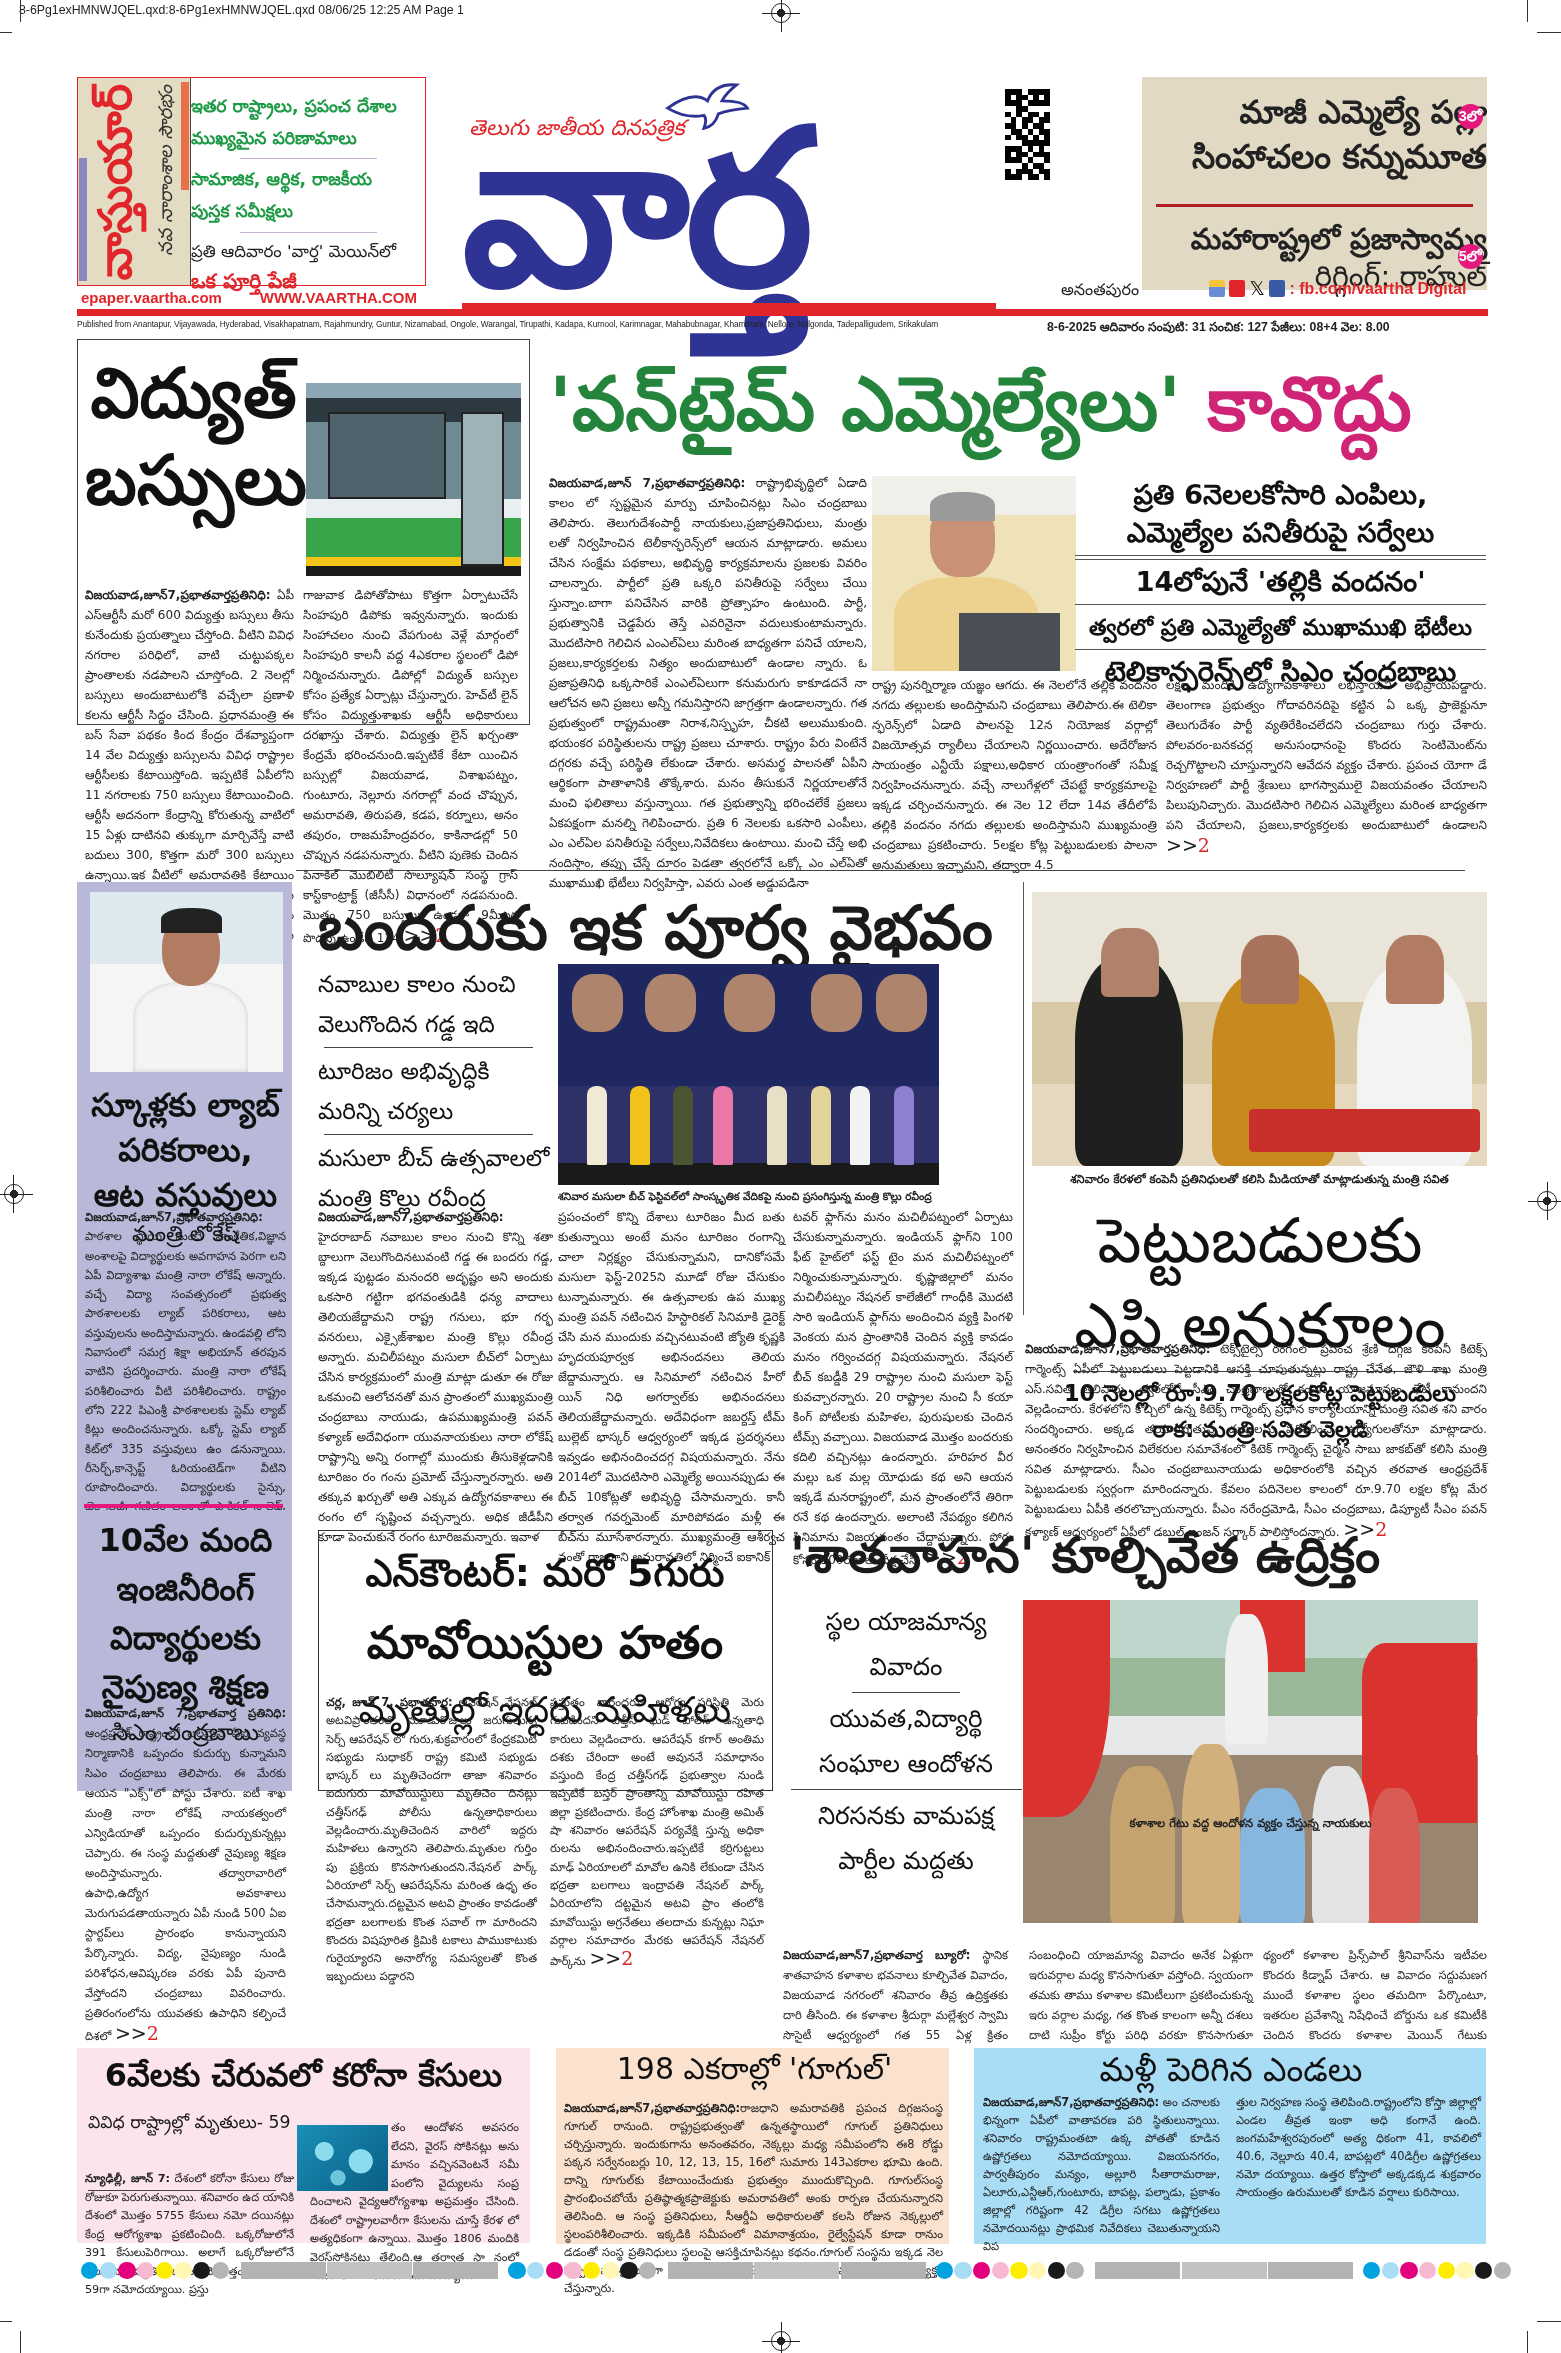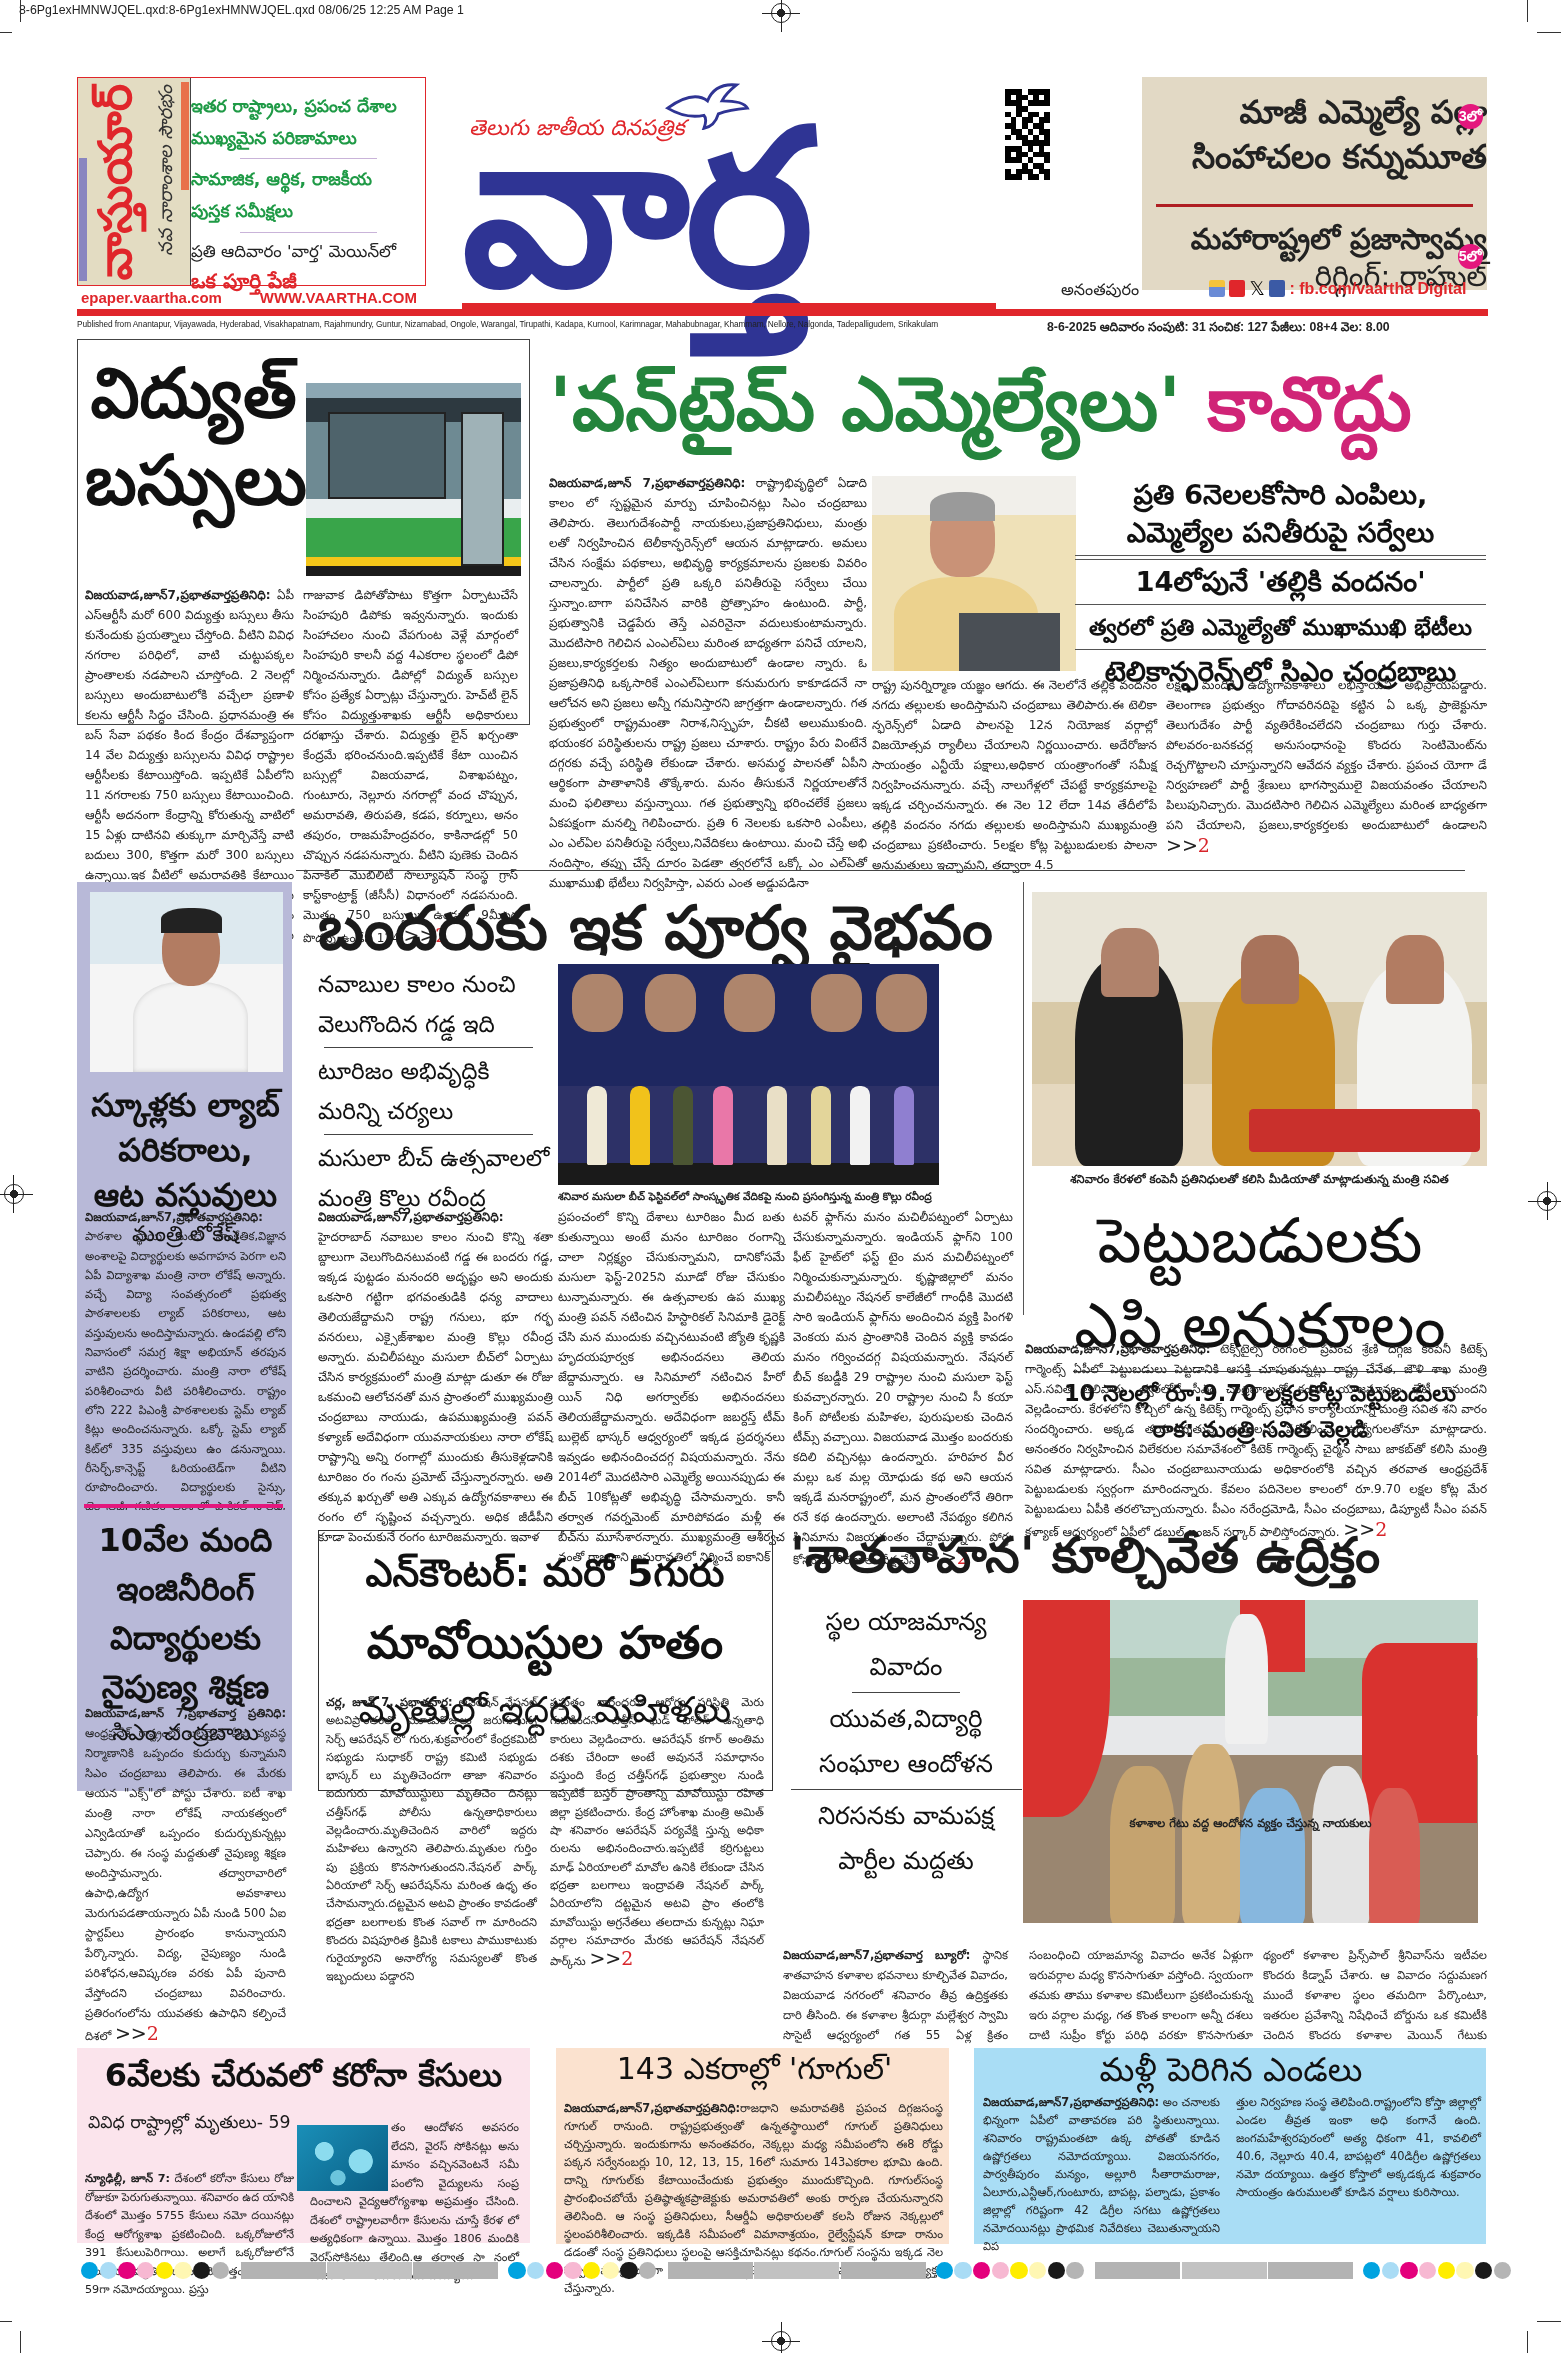--- a/index.html
+++ b/index.html
@@ -558,21 +558,21 @@
 <div class="abs corona-rule"></div>
 <div class="abs virus photo"></div>
 <div class="abs corona-col1 body-text">
   <span class="ind"></span><span><span class="dl">న్యూఢిల్లీ, జూన్ 7:</span> దేశంలో కరోనా కేసులు రోజు రోజుకూ పెరుగుతున్నాయి. శనివారం ఉద యానికి దేశంలో మొత్తం 5755 కేసులు నమో దయినట్లు కేంద్ర ఆరోగ్యశాఖ ప్రకటించింది. ఒక్కరోజులోనే 391 కేసులుపెరిగాయి. అలాగే ఒక్కరోజులోనే నలుగురు మృతిచెందారు. మొ త్తం మరణాలు 59గా నమోదయ్యాయి. ప్రస్తు</span>
 </div>
 <div class="abs corona-col2 body-text">
   <span class="ind"></span><span>తం ఆందోళన అవసరం లేదని, వైరస్ సోకినట్లు అను మానం వచ్చినవెంటనే సమీ పంలోని వైద్యులను సంప్ర దించాలని వైద్యఆరోగ్యశాఖ అప్రమత్తం చేసింది. దేశంలో రాష్ట్రాలవారీగా కేసులను చూస్తే కేరళ లో అత్యధికంగా ఉన్నాయి. మొత్తం 1806 మందికి వైరస్‌సోకినట్లు తేలింది.ఆ తర్వాత స్థా నంలో గుజరాత్717 కేసులు నమోదయ్యాయి.</span>
 </div>
 
 <div class="abs google-box"></div>
-<div class="abs google-head head">143 ఎకరాల్లో 'గూగుల్'</div>
+<div class="abs google-head head">198 ఎకరాల్లో 'గూగుల్'</div>
 <div class="abs google-body body-text"><span class="dl">విజయవాడ,జూన్7,ప్రభాతవార్తప్రతినిధి:</span>రాజధాని అమరావతికి ప్రపంచ దిగ్గజసంస్థ గూగుల్ రానుంది. రాష్ట్రప్రభుత్వంతో ఉన్నతస్థాయిలో గూగుల్ ప్రతినిధులు చర్చిస్తున్నారు. ఇందుకుగాను అనంతవరం, నెక్కల్లు మధ్య సమీపంలోని ఈ8 రోడ్డు పక్కన సర్వేనంబర్లు 10, 12, 13, 15, 16లో సుమారు 143ఎకరాల భూమి ఉంది. దాన్ని గూగుల్‌కు కేటాయించేందుకు ప్రభుత్వం ముందుకొచ్చింది. గూగుల్‌సంస్థ ప్రారంభించబోయే ప్రతిష్ఠాత్మకప్రాజెక్టుకు అమరావతిలో అంకు రార్పణ చేయనున్నారని తెలిసింది. ఆ సంస్థ ప్రతినిధులు, సీఆర్డీఏ అధికారులతో కలసి రోజున నెక్కల్లులో స్థలంపరిశీలించారు. ఇక్కడికి సమీపంలో విమానాశ్రయం, రైల్వేస్టేషన్ కూడా రానుం డడంతో సంస్థ ప్రతినిధులు స్థలంపై ఆసక్తిచూపినట్లు కథనం.గూగుల్ సంస్థను ఇక్కడ నెల కొల్పితే పారిశ్రామికంగా ఈప్రాంతంఅభివృద్ధిచెందుతుందని పలువురు ఆశాభావం వ్యక్తం చేస్తున్నారు.</div>
 
 <div class="abs heat-box"></div>
 <div class="abs heat-head head">మళ్లీ పెరిగిన ఎండలు</div>
 <div class="abs heat-col1 body-text"><span class="dl">విజయవాడ,జూన్7,ప్రభాతవార్తప్రతినిధి:</span> అం చనాలకు భిన్నంగా ఏపీలో వాతావరణ పరి స్థితులున్నాయి. శనివారం రాష్ట్రమంతటా ఉక్క పోతతో కూడిన ఉష్ణోగ్రతలు నమోదయ్యాయి. విజయనగరం, పార్వతీపురం మన్యం, అల్లూరి సీతారామరాజు, ఏలూరు,ఎన్టీఆర్,గుంటూరు, బాపట్ల, పల్నాడు, ప్రకాశం జిల్లాల్లో గరిష్టంగా 42 డిగ్రీల సగటు ఉష్ణోగ్రతలు నమోదయినట్లు ప్రాథమిక నివేదికలు చెబుతున్నాయని విప</div>
 <div class="abs heat-col2 body-text">త్తుల నిర్వహణ సంస్థ తెలిపింది.రాష్ట్రంలోని కోస్తా జిల్లాల్లో ఎండల తీవ్రత ఇంకా అధి కంగానే ఉంది. జంగమహేశ్వరపురంలో అత్య ధికంగా 41, కావలిలో 40.6, నెల్లూరు 40.4, బాపట్లలో 40డిగ్రీల ఉష్ణోగ్రతలు నమో దయ్యాయి. ఉత్తర కోస్తాలో అక్కడక్కడ శుక్రవారం సాయంత్రం ఉరుములతో కూడిన వర్షాలు కురిసాయి.</div>
 
 <div class="abs colorbar" id="colorbar" style="left:81px;">
     <span class="dot" style="background: rgb(0, 163, 224);"></span>
     <span class="dot" style="background: rgb(169, 220, 245);"></span>

